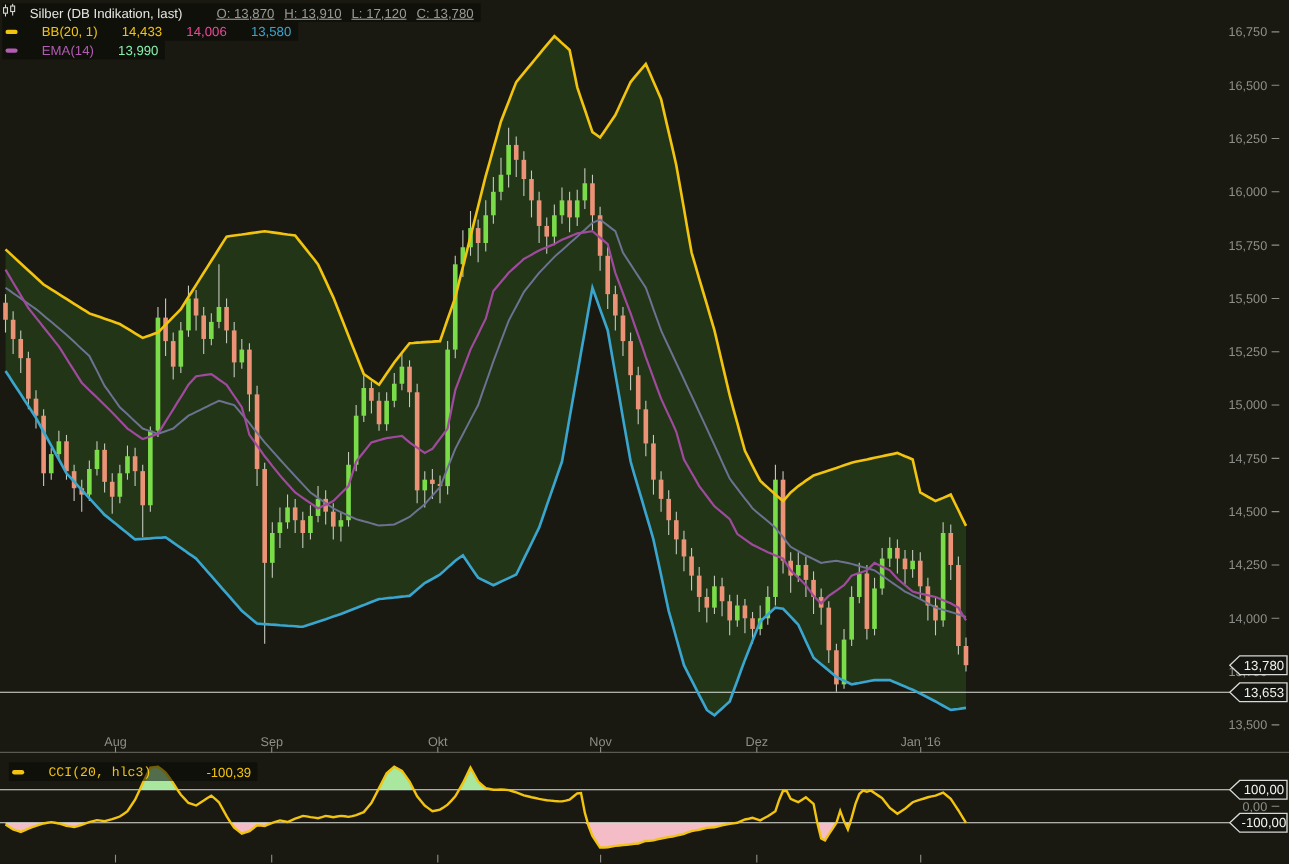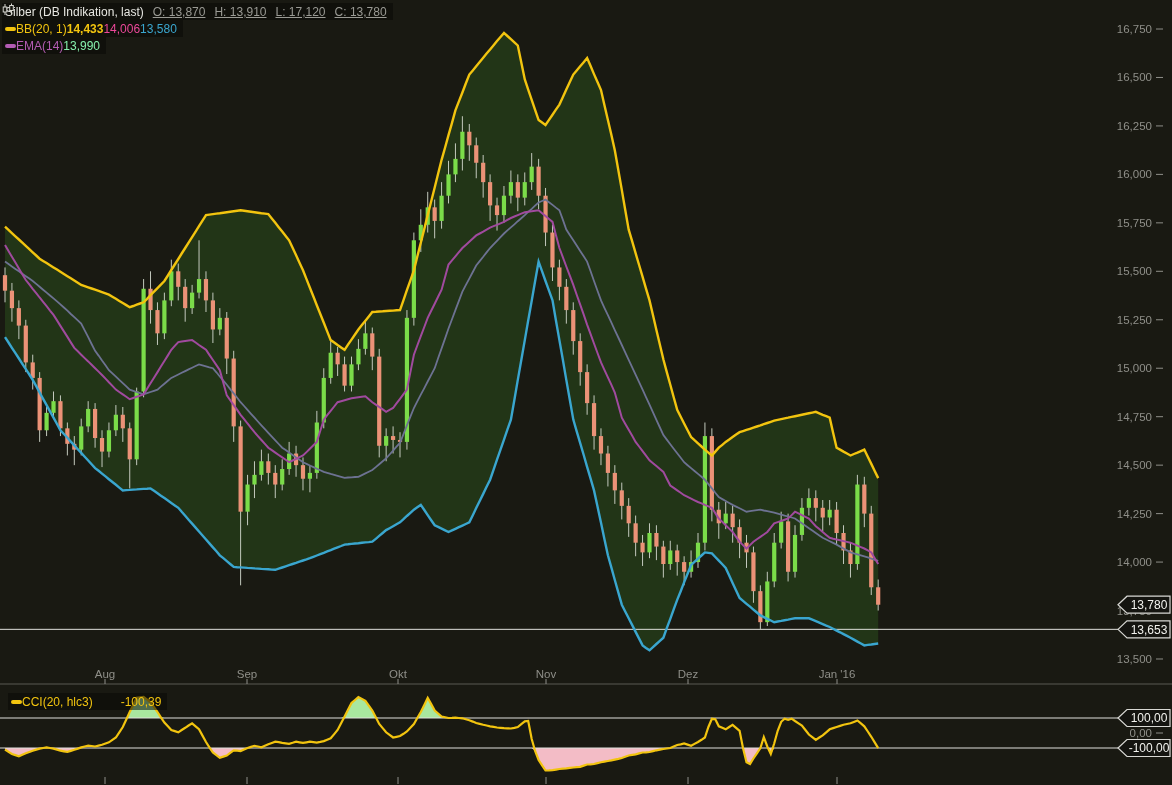--- a/index.html
+++ b/index.html
@@ -1,20 +1,20 @@
 <!DOCTYPE html>
 <html><head>
 <meta charset="utf-8">
 <style>
   html,body{margin:0;padding:0;background:#191912;}
   #root{position:relative;width:1172px;height:785px;background:#191912;overflow:hidden;
         font-family:"Liberation Sans",sans-serif;}
   svg{position:absolute;left:0;top:0;}
   .legend{position:absolute;left:2px;top:3px;z-index:5;}
-  .lrow{display:flex;align-items:center;gap:0;background:rgba(10,10,6,0.55);
+  .lrow{display:flex;align-items:center;gap:22px;background:rgba(10,10,6,0.55);
         padding:1px 6px 1px 3px;width:max-content;height:15px;font-size:12px;}
   .ohlc span{color:#9a9a94;margin-left:9px;text-decoration:underline;}
   .swatch{display:inline-block;width:11px;height:4px;border-radius:2px;}
   .title-text{color:#e6e6e1;}
   .range-text{color:#d4d4cf;}
   .cci-legend{position:absolute;left:8px;top:693px;z-index:5;}
 </style>
 </head>
 <body>
 <div id="root">
@@ -375,32 +375,32 @@
         <line x1="9.5" y1="0.5" x2="9.5" y2="11" stroke="#d8d8d2" stroke-width="1"></line>
         <rect x="7.7" y="2.5" width="3.6" height="5" fill="#191912" stroke="#d8d8d2" stroke-width="1"></rect>
       </svg>
     </span>
     <span class="title-text">Silber (DB Indikation, last)</span>
     <span class="ohlc" id="ohlc-row"><span>O: 13,870</span><span>H: 13,910</span><span>L: 17,120</span><span>C: 13,780</span></span>
   </div>
   <div class="lrow">
     <span class="swatch" id="bb-swatch" style="background: rgb(242, 196, 15);"></span>
     <span id="bb-name" style="color: rgb(242, 196, 15);">BB(20, 1)</span>
-    <span id="bb-upper-val" style="color: rgb(242, 196, 15); font-weight: bold;">14,433</span>
+    <span id="bb-upper-val" style="color: rgb(242, 196, 15);">14,433</span>
     <span id="bb-mid-val" style="color: #ec4899;">14,006</span>
     <span id="bb-lower-val" style="color: rgb(58, 166, 207);">13,580</span>
   </div>
   <div class="lrow">
     <span class="swatch" id="ema-swatch" style="background: rgb(179, 92, 179);"></span>
     <span id="ema-name" style="color: rgb(179, 92, 179);">EMA(14)</span>
     <span id="ema-val" style="color: #86efac;">13,990</span>
   </div>
 </div>
 
 <div class="cci-legend">
   <div class="lrow">
     <span class="swatch" id="cci-swatch" style="background: rgb(242, 196, 15);"></span>
-    <span id="cci-name" style="color: rgb(242, 196, 15);">CCI(20, hlc3)</span>
+    <span id="cci-name" style="color: rgb(242, 196, 15); font-family: Liberation Mono, monospace;">CCI(20, hlc3)</span>
     <span id="cci-val" style="color: rgb(242, 196, 15); margin-left: 28px;">-100,39</span>
   </div>
 </div>
 
 </div>
 
 </body></html>

